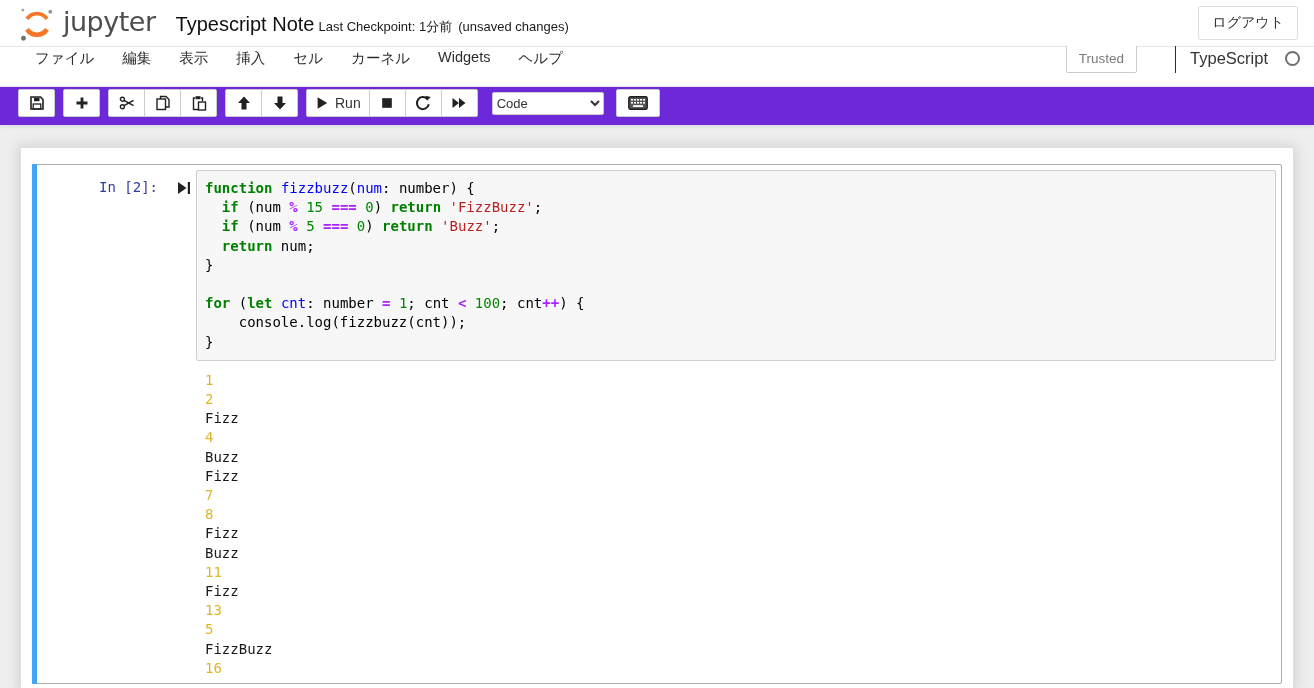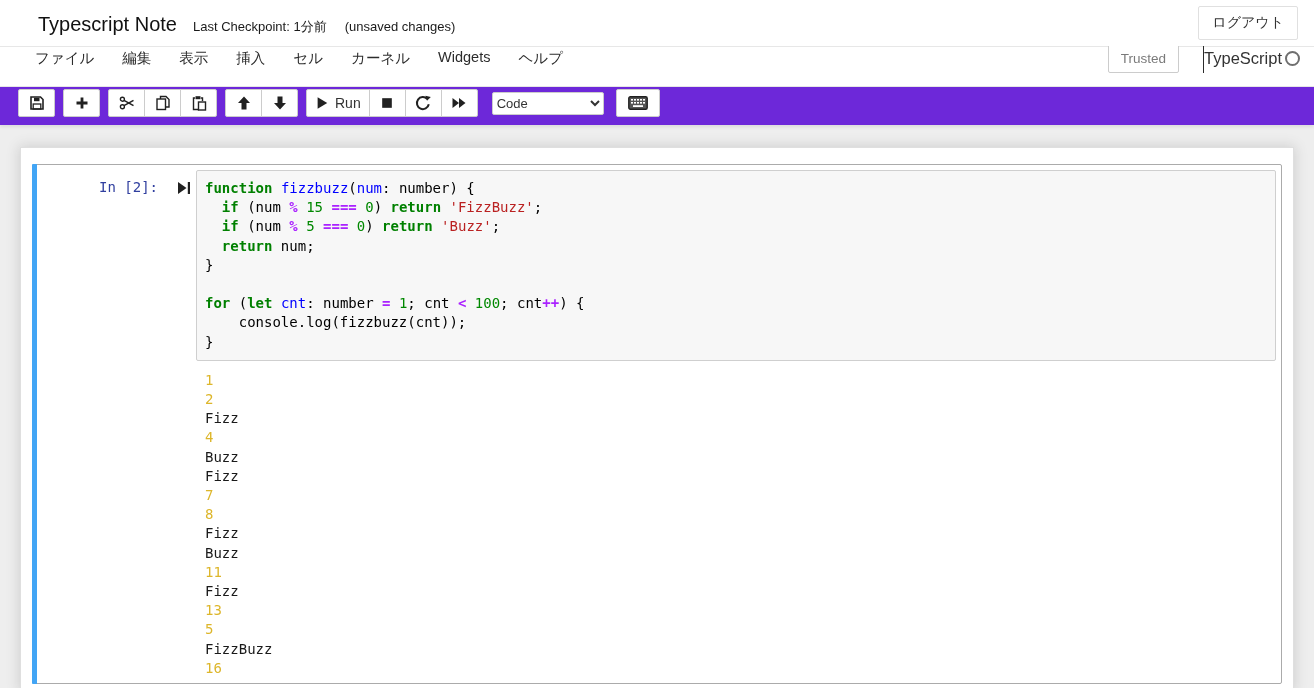--- a/index.html
+++ b/index.html
@@ -5,34 +5,34 @@
   * { margin:0; padding:0; box-sizing:border-box; }
   html,body { width:1314px; height:688px; overflow:hidden; background:#eeeeee;
               font-family:"Liberation Sans", sans-serif; }
 
   
   .header { background:#fff; padding:5px 16px 2px 18px; height:46px; position:relative;
             display:flex; align-items:center; }
   .logo { display:flex; align-items:center; gap:7px; cursor:pointer; }
   .logo-text { font-family:"DejaVu Sans", sans-serif; font-size:27px; color:#4e4e4e;
                letter-spacing:-0.5px; line-height:1; padding-bottom:6px; }
-  .title-block { display:flex; align-items:baseline; margin-left:20px; gap:14px; }
+  .title-block { display:flex; align-items:baseline; margin-left:20px; gap:2px; }
   .nb-title { font-size:20px; color:#111; }
   .checkpoint { font-size:13px; color:#1a1a1a; margin-left:2px; }
   .unsaved { font-size:13px; color:#1a1a1a; margin-left:4px; }
   .logout-btn { position:absolute; right:16px; top:6px; background:#fff;
                 border:1px solid #e0e0e0; border-radius:2px; padding:7px 13px;
                 font-size:14px; color:#333; cursor:pointer; }
 
   
   .menubar { background:#fff; border-top:1px solid #e7e7e7; border-bottom:1px solid #e7e7e7;
              height:41px; display:flex; align-items:center; padding:0 14px 16px 26px; }
   .menu-items { display:flex; gap:10px; }
   .menu-item { font-size:14.5px; color:#2c2c2c; padding:8px 9px; cursor:pointer; }
-  .menubar-right { margin-left:auto; display:flex; align-items:center; }
+  .menubar-right { margin-left:auto; display:flex; align-items:center; gap:14px; }
   .trusted-badge { border:1px solid #ccc; border-radius:2px; color:#7a7a7a;
                    font-size:13.5px; padding:6px 12px; background:#fff; margin-right:24px; }
   .kernel-sep { width:1px; height:29px; background:#2b2b2b; }
   .kernel-name { font-size:16.5px; color:#333; }
   .kernel-circle { width:15px; height:15px; border:2px solid #6f6f6f; border-radius:50%;
                    margin-left:3px; }
 
   
   .toolbar { background:#6d28d9; height:38px; display:flex; align-items:center;
              padding:0 0 6px 18px; box-shadow:0 2px 3px rgba(0,0,0,0.08); position:relative; z-index:2; }
@@ -75,20 +75,30 @@
   .output-row { display:flex; margin-top:10px; }
   .output-area { flex:1; padding-left:9px; font-family:"DejaVu Sans Mono", monospace;
                  font-size:14px; line-height:19.2px; color:#1a1a1a; }
   .out-line { white-space:pre; }
   .out-num { color:#ddb62b; }
 </style>
 </head>
 <body>
 
 <div class="header">
+  <div class="logo">
+    <svg class="icon" width="38" height="38" viewBox="0 0 36 36">
+      <path d="M8.5 12.2 A 11.5 11.5 0 0 1 27.5 12.2" stroke="#f37726" stroke-width="3.6" fill="none"></path>
+      <path d="M27.5 22.2 A 11.5 11.5 0 0 1 8.5 22.2" stroke="#f37726" stroke-width="4.4" fill="none"></path>
+      <circle cx="30.6" cy="5.4" r="1.9" fill="#989798"></circle>
+      <circle cx="5.2" cy="30.6" r="2.3" fill="#6f7070"></circle>
+      <circle cx="4.6" cy="3.8" r="1.3" fill="#9e9e9e"></circle>
+    </svg>
+    <span class="logo-text">jupyter</span>
+  </div>
   <div class="title-block">
     <span class="nb-title">Typescript Note</span>
     <span class="checkpoint">Last Checkpoint: 1分前</span>
     <span class="unsaved">(unsaved changes)</span>
   </div>
   <button class="logout-btn">ログアウト</button>
 </div>
 
 <div class="menubar">
   <div class="menu-items">

